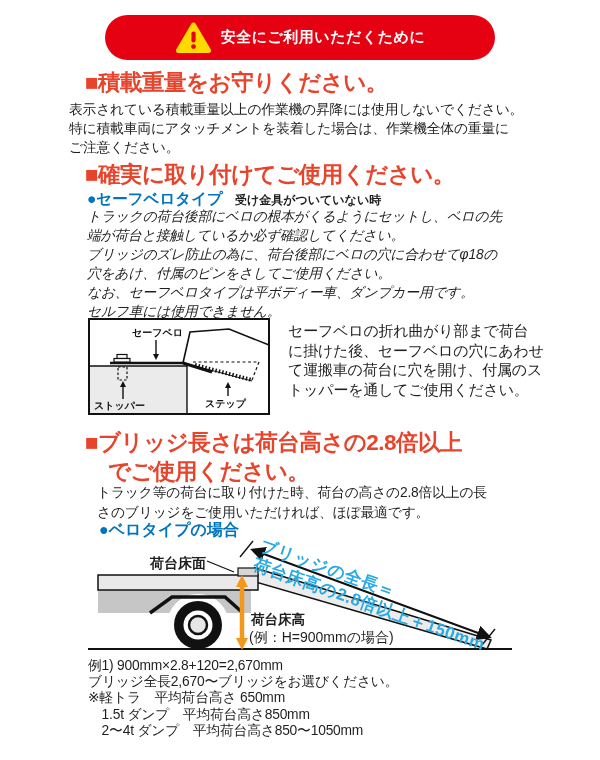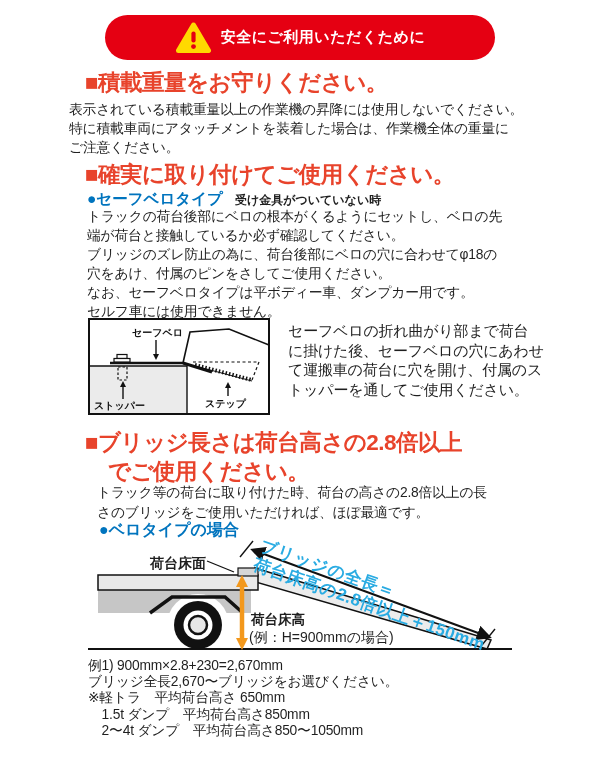--- a/index.html
+++ b/index.html
@@ -56,21 +56,21 @@
   <div class="body-block" style="left:69px;top:100px;">
     <div>表示されている積載重量以上の作業機の昇降には使用しないでください。</div>
     <div>特に積載車両にアタッチメントを装着した場合は、作業機全体の重量に</div>
     <div>ご注意ください。</div>
   </div>
 
   <h2 class="red-h" style="left:85px;top:161px;">■確実に取り付けてご使用ください。</h2>
   <div class="blue-h" style="left:87px;top:189px;font-size:15.5px;">
     <span>●セーフベロタイプ</span><span class="note">受け金具がついていない時</span>
   </div>
-  <div class="body-block" style="left:87px;top:207px;">
+  <div class="body-block" style="left:87px;top:207px;font-style:italic;">
     <div>トラックの荷台後部にベロの根本がくるようにセットし、ベロの先</div>
     <div>端が荷台と接触しているか必ず確認してください。</div>
     <div>ブリッジのズレ防止の為に、荷台後部にベロの穴に合わせてφ18の</div>
     <div>穴をあけ、付属のピンをさしてご使用ください。</div>
     <div>なお、セーフベロタイプは平ボディー車、ダンプカー用です。</div>
     <div>セルフ車には使用できません。</div>
   </div>
 
   <svg class="diagram1" width="182" height="97" viewBox="0 0 182 97">
     <rect x="1" y="1" width="180" height="95" fill="#fff" stroke="#111" stroke-width="2"></rect>
@@ -168,20 +168,20 @@
 
   <div class="bed-surface-label">荷台床面</div>
   <div class="bed-height-label">荷台床高</div>
   <div class="bed-height-example">(例：H=900mmの場合)</div>
   <div class="ramp-formula">
     <div>ブリッジの全長＝</div>
     <div>荷台床高の2.8倍以上＋150mm</div>
   </div>
 
   <div class="notes-block">
-    <div>例1) 900mm×2.8+230=2,670mm</div>
+    <div>例1) 900mm×2.8+120=2,670mm</div>
     <div>ブリッジ全長2,670〜ブリッジをお選びください。</div>
     <div>※軽トラ　平均荷台高さ 650mm</div>
     <div>　1.5t ダンプ　平均荷台高さ850mm</div>
     <div>　2〜4t ダンプ　平均荷台高さ850〜1050mm</div>
   </div>
 
 </div>
 
 </body></html>

